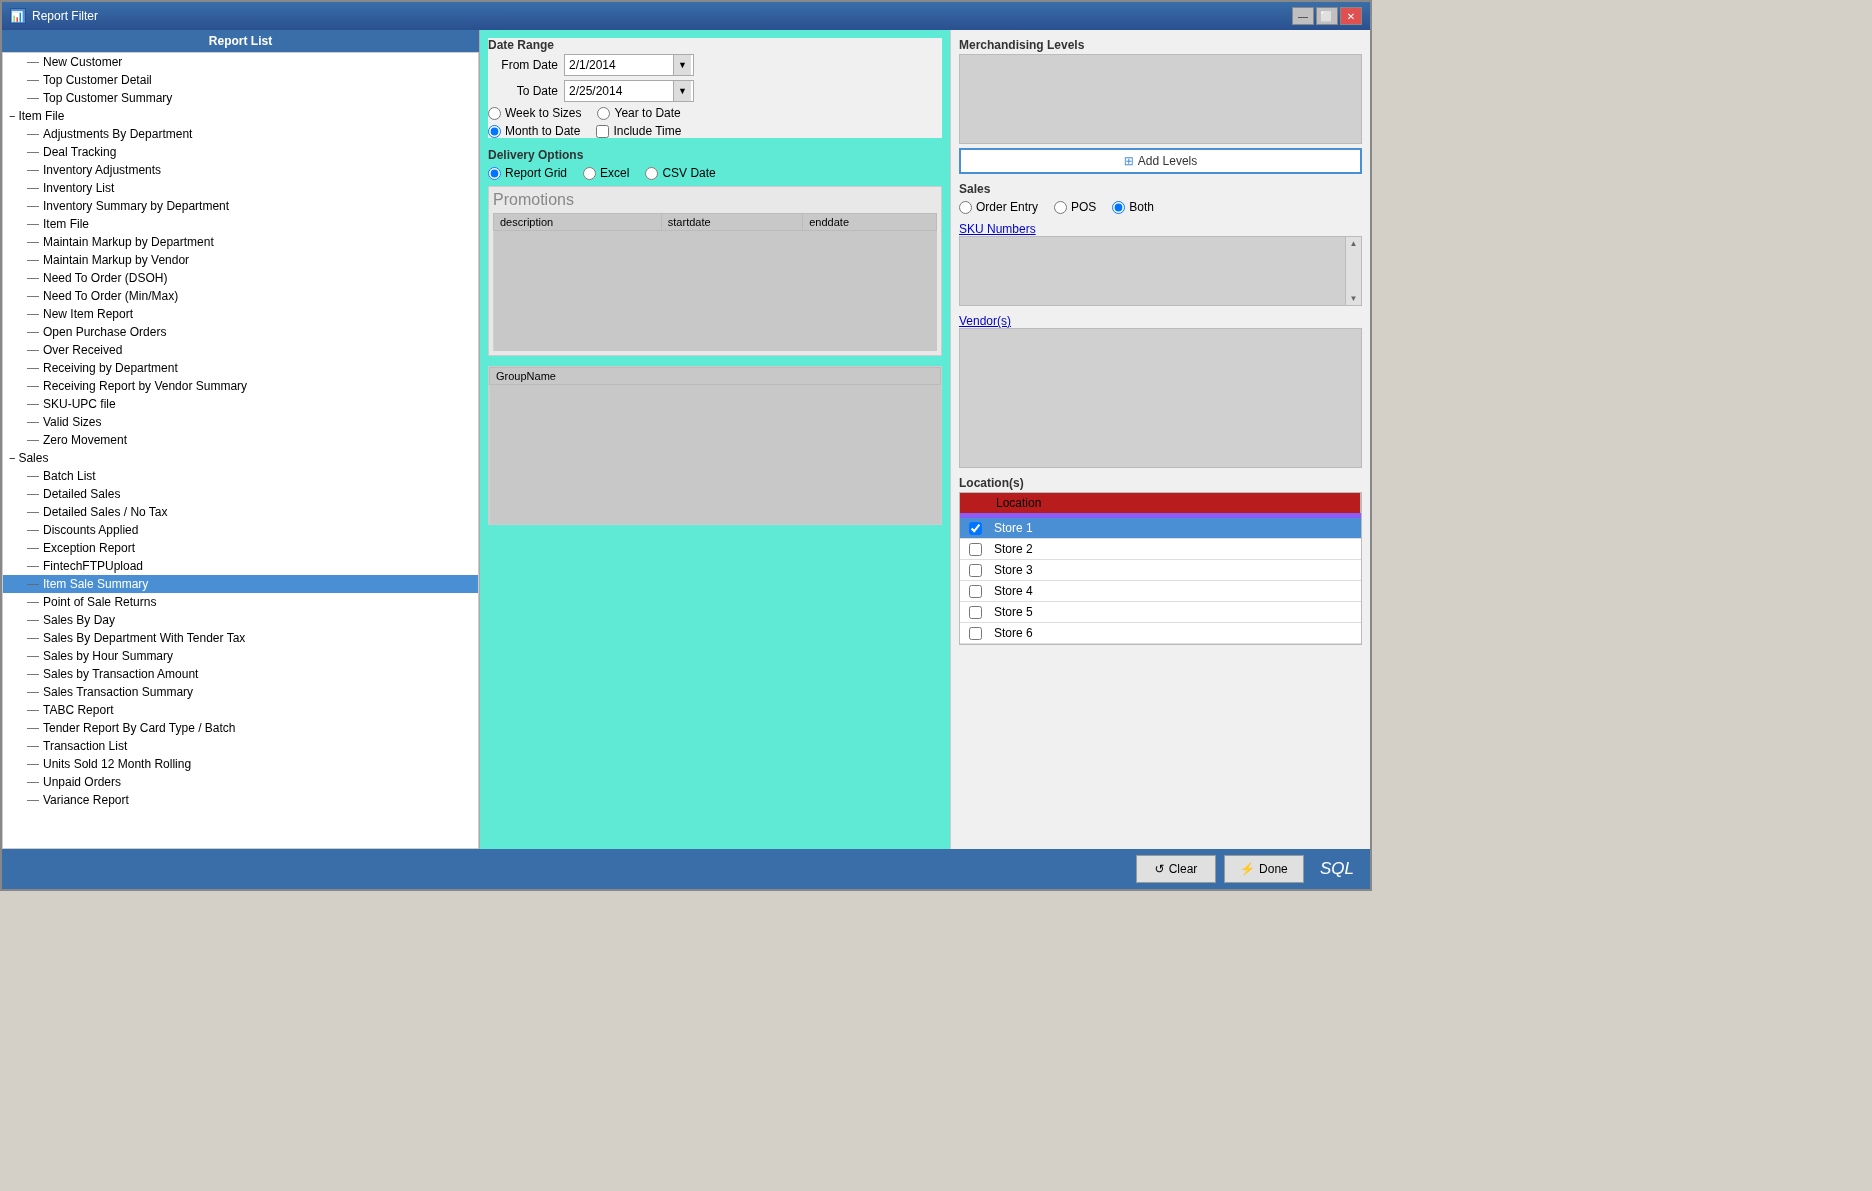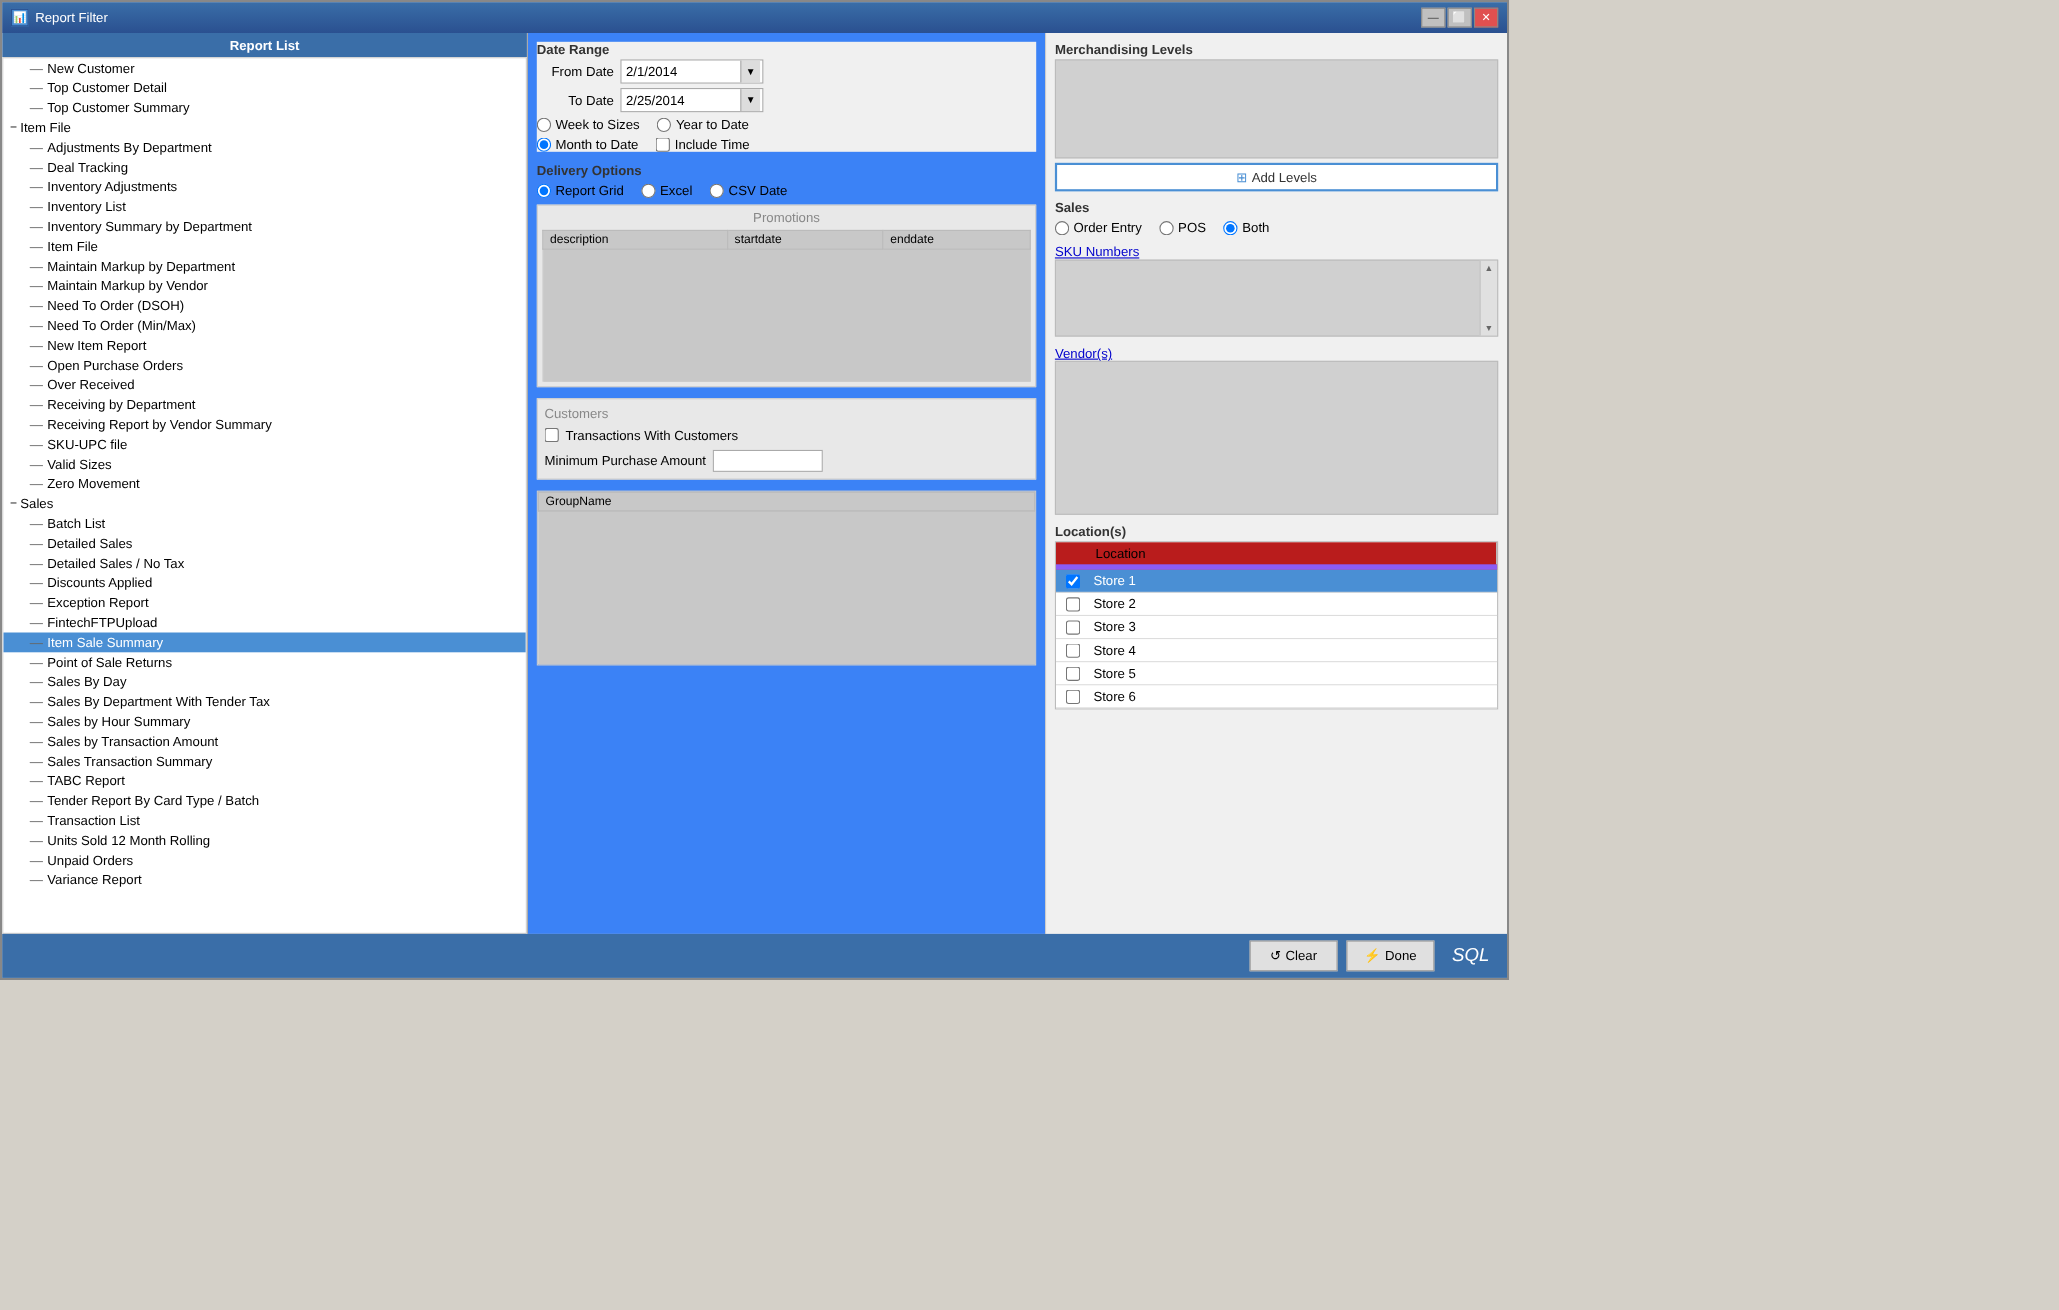--- a/index.html
+++ b/index.html
@@ -108,21 +108,21 @@
       margin-right: 4px;
       color: #666;
     }
 
     
     .middle-panel {
       flex: 1;
       display: flex;
       flex-direction: column;
       padding: 8px;
-      background: #3b82f6;
+      background: #5eead4;
       gap: 6px;
       overflow-y: auto;
     }
     .section-label {
       font-size: 12px;
       color: #333;
       font-weight: bold;
       margin-bottom: 2px;
     }
     .date-range-section {
@@ -160,23 +160,22 @@
     
     .delivery-section { margin-top: 4px; }
     
     .promo-section {
       background: #e8e8e8;
       border: 1px solid #ccc;
       padding: 4px;
     }
     .promo-label {
       color: #888;
-      font-size: 12px;
+      font-size: 16px;
       margin-bottom: 4px;
-      text-align: center;
     }
     .promo-table {
       width: 100%;
       border-collapse: collapse;
       background: #d0d0d0;
     }
     .promo-table th {
       background: #c8c8c8;
       border: 1px solid #bbb;
       padding: 2px 6px;
@@ -680,31 +679,20 @@
             </tr>
           </thead>
           <tbody>
             <tr>
                 <td colspan="3" class="promo-body" style="height:120px; background:#c8c8c8;"></td>
               </tr>
           </tbody>
         </table>
       </div>
 
-      <div class="customers-section">
-        <div class="customers-label">Customers</div>
-        <div class="customer-check-row">
-          <input type="checkbox" style="">
-          <span>Transactions With Customers</span>
-        </div>
-        <div class="min-purchase-row">
-          <span>Minimum Purchase Amount</span>
-          <input type="text" class="min-input" style="">
-        </div>
-      </div>
 
       <div class="group-table-section">
         <table class="group-table">
           <thead>
             <tr>
               <th>GroupName</th>
             </tr>
           </thead>
           <tbody>
             <tr>

